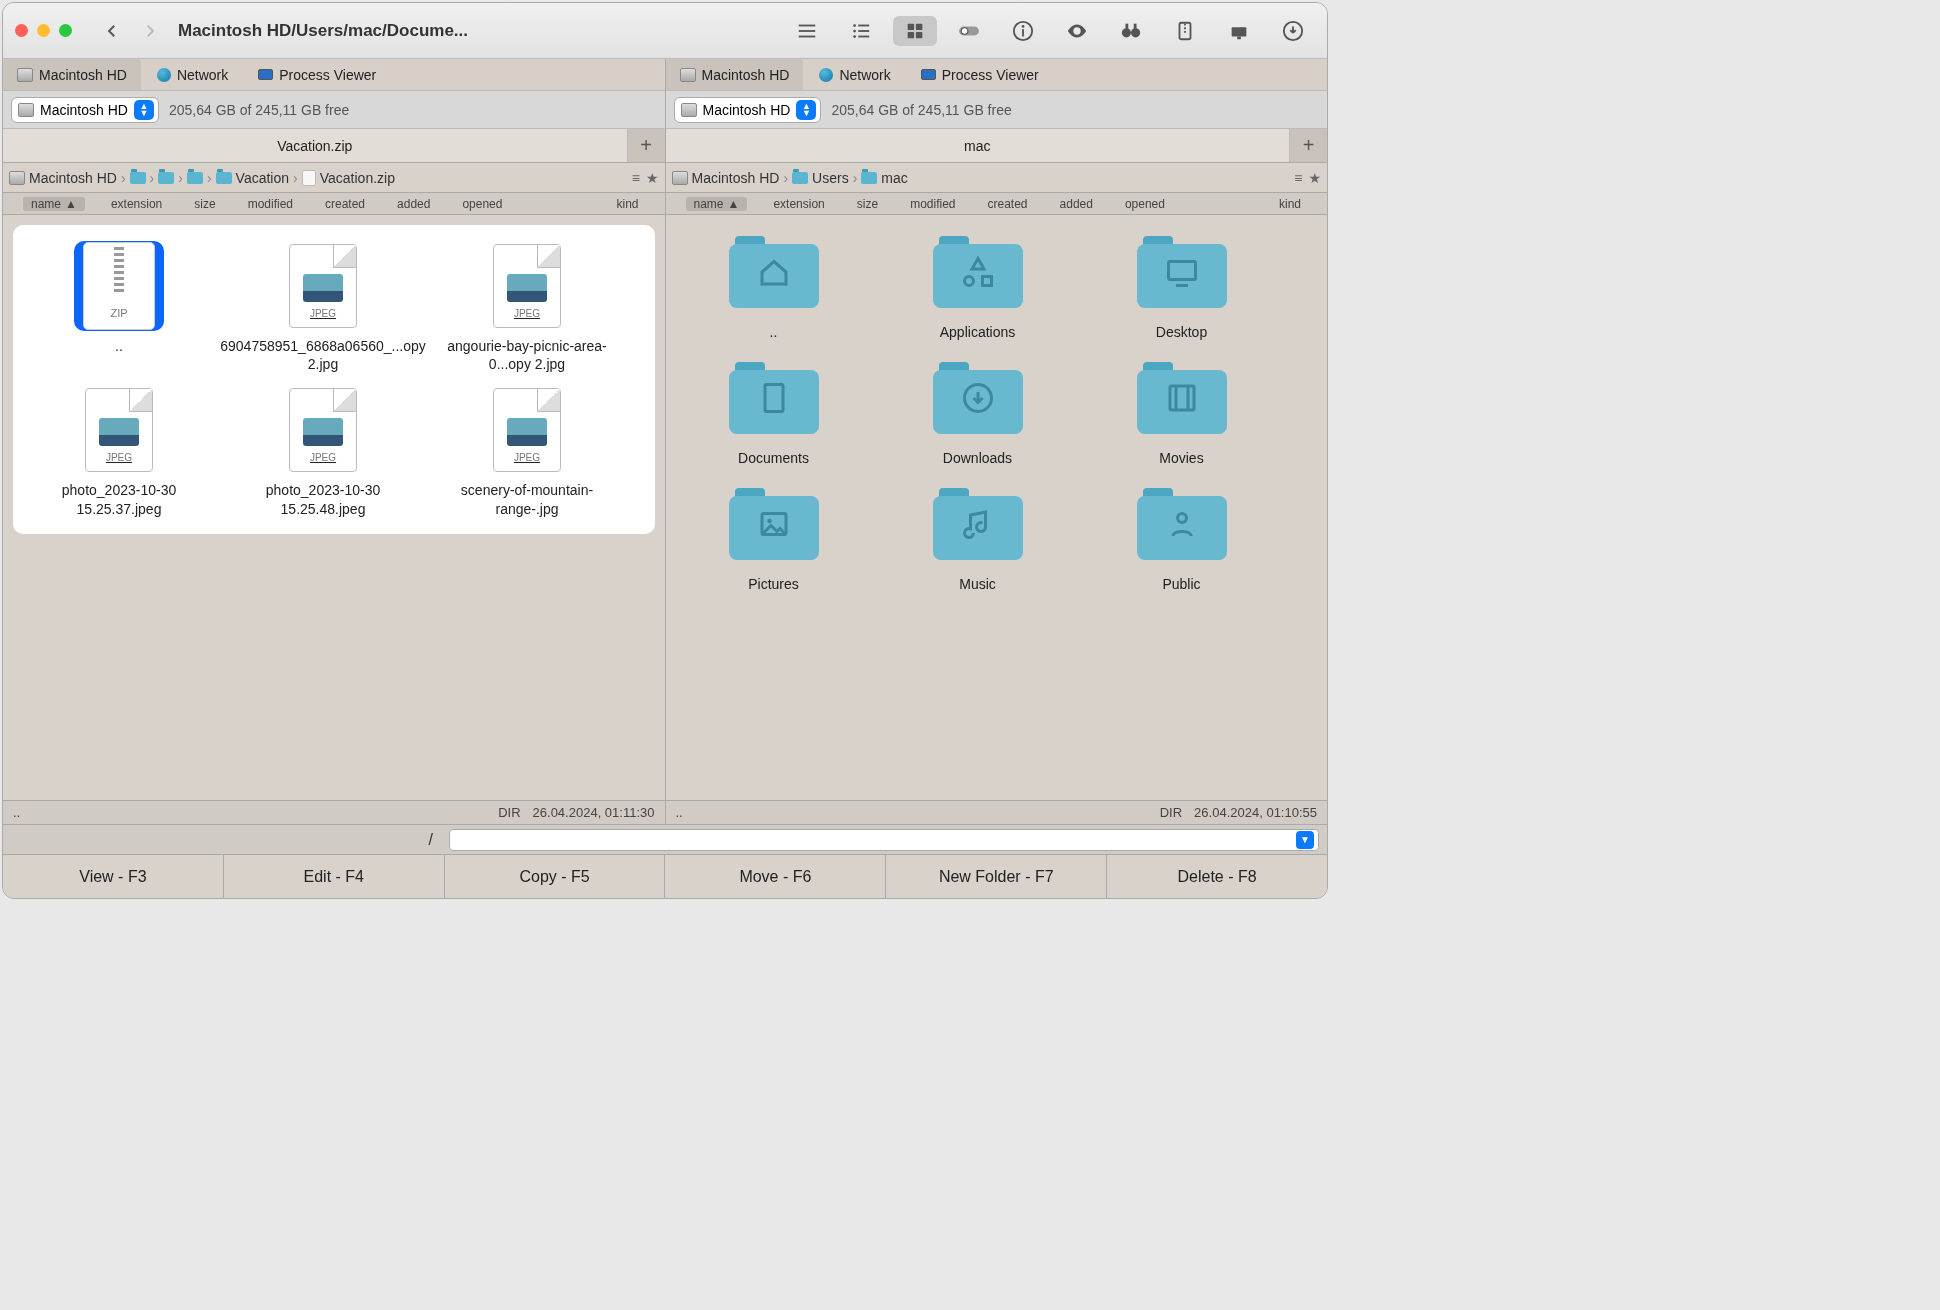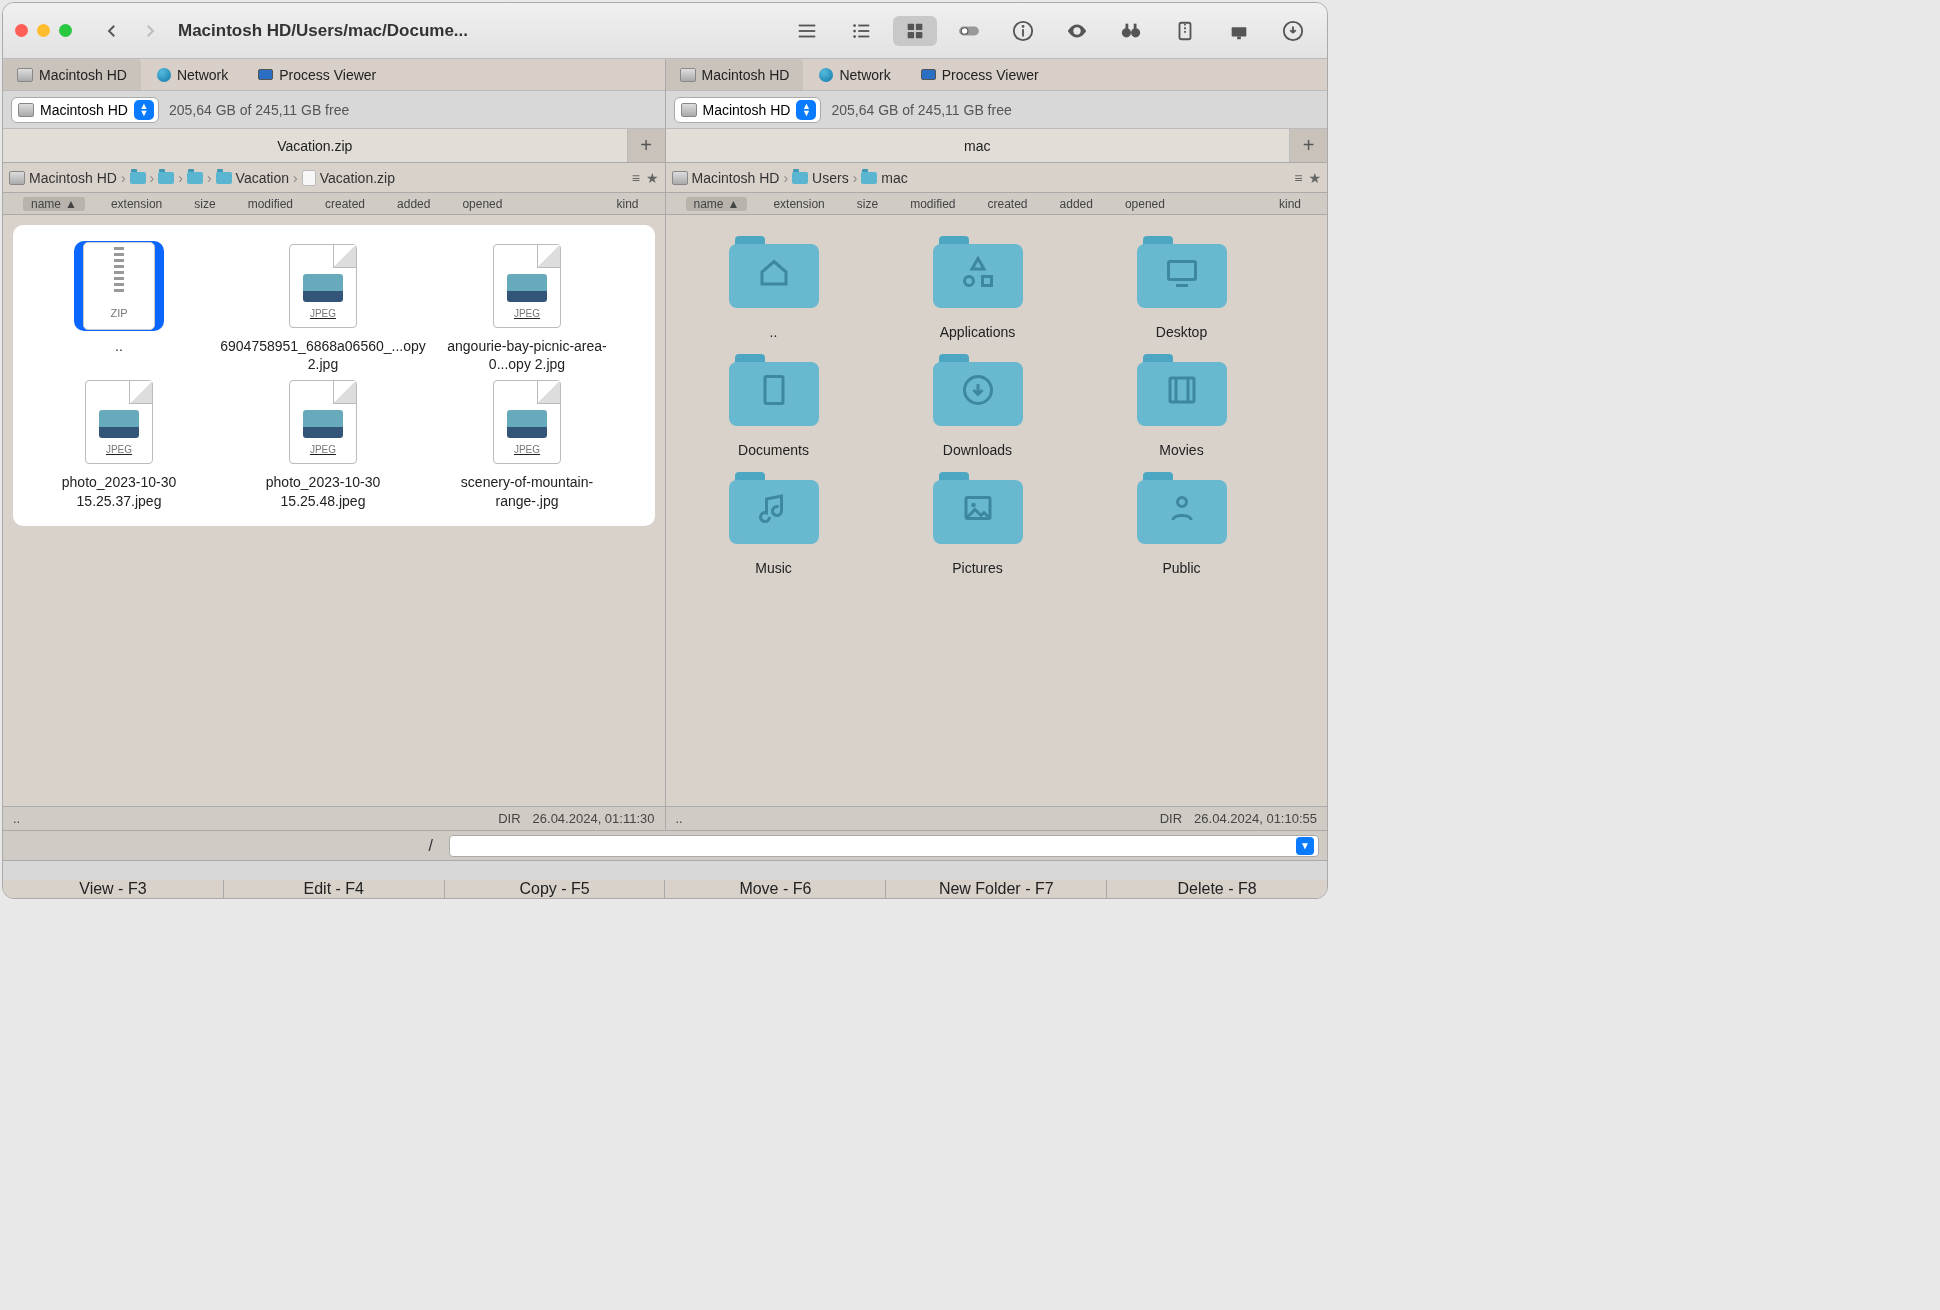--- a/index.html
+++ b/index.html
@@ -44,21 +44,21 @@
 
 .col-hdr{height:22px;display:flex;align-items:center;background:#d0cbc4;border-bottom:1px solid #aaa;font-size:12px;color:#444;padding:0 20px;gap:20px;}
 .col-hdr .c{padding:0 6px;}
 .col-hdr .c.sort{background:#b8b4ad;border-radius:3px;padding:0 8px;display:flex;align-items:center;gap:4px;}
 .col-hdr .spacer{flex:1;}
 
 
 .panes{display:flex;flex:1;min-height:0;}
 .pane{flex:1;display:flex;flex-direction:column;border-right:1px solid #aaa;}
 .pane:last-child{border-right:none;}
-.grid{flex:1;background:#d8d2cb;padding:12px 8px;display:flex;flex-wrap:wrap;align-content:flex-start;gap:4px 4px;overflow:auto;}
+.grid{flex:1;background:#d8d2cb;padding:12px 8px;display:flex;flex-wrap:wrap;align-content:flex-start;gap:12px 4px;overflow:auto;}
 .grid.white{background:#fff;border-radius:10px;margin:6px;padding:16px 6px;}
 .file{width:200px;display:flex;flex-direction:column;align-items:center;text-align:center;font-size:14px;color:#222;}
 .file .thumb{width:90px;height:90px;display:flex;align-items:center;justify-content:center;margin-bottom:6px;}
 .file .name{line-height:1.3;padding:0 6px;}
 .file.sel .thumb{background:#0a66ff;border-radius:10px;}
 
 
 .doc-ico{width:68px;height:84px;background:#fff;border:1px solid #bbb;border-radius:4px;position:relative;display:flex;flex-direction:column;align-items:center;justify-content:flex-end;padding-bottom:8px;text-decoration:underline;}
 .doc-ico::before{content:"";position:absolute;top:0;right:0;width:22px;height:22px;background:linear-gradient(135deg,#fff 50%,#ddd 50%);border-bottom:1px solid #bbb;border-left:1px solid #bbb;}
 .doc-ico .pic{width:40px;height:28px;background:linear-gradient(#6ab 60%,#357 60%);border-radius:3px;margin-bottom:6px;position:relative;}
@@ -78,21 +78,21 @@
 .pane-status{height:24px;background:#d0cbc4;border-top:1px solid #aaa;display:flex;align-items:center;padding:0 10px;font-size:13px;color:#444;gap:12px;}
 .pane-status .fill{flex:1;}
 
 
 .path-row{height:30px;display:flex;align-items:center;background:#d0cbc4;border-top:1px solid #aaa;padding:0 8px;gap:8px;}
 .path-label{font-size:16px;color:#333;width:430px;text-align:right;padding-right:8px;}
 .path-input{flex:1;height:22px;background:#fff;border:1px solid #aaa;border-radius:4px;display:flex;align-items:center;justify-content:flex-end;padding:0 4px;}
 .path-drop{width:18px;height:18px;background:#0a7bff;border-radius:4px;display:flex;align-items:center;justify-content:center;color:#fff;font-size:10px;}
 
 
-.footer{height:38px;display:flex;border-top:1px solid #aaa;align-items:flex-end;}
+.footer{height:44px;display:flex;border-top:1px solid #aaa;}
 .footer .fb{flex:1;display:flex;align-items:center;justify-content:center;font-size:16px;color:#222;border-right:1px solid #aaa;background:#d8d2cb;}
 .footer .fb:last-child{border-right:none;}
 
 .hd-ico{width:16px;height:14px;background:linear-gradient(#ddd,#aaa);border:1px solid #888;border-radius:2px;display:inline-block;}
 .globe-ico{width:14px;height:14px;border-radius:50%;background:radial-gradient(circle at 35% 30%,#5bd,#17a);display:inline-block;}
 .mon-ico{width:15px;height:11px;background:#2a6fc4;border:1px solid #555;border-radius:2px;display:inline-block;}
 .fol-sm{width:16px;height:12px;background:#5ab6d0;border-radius:2px;display:inline-block;position:relative;}
 .fol-sm::before{content:"";position:absolute;top:-3px;left:1px;width:6px;height:3px;background:#4299b5;border-radius:1px 1px 0 0;}
 .zip-sm{width:14px;height:16px;background:#f7f7f7;border:1px solid #bbb;border-radius:2px;display:inline-block;}
 </style>
@@ -473,42 +473,42 @@
             </div>
             <div class="name">Movies</div>
           </div>
           <div class="file">
             <div class="thumb">
               <div class="folder-ico">
                 <div class="tab"></div>
                 <div class="back"></div>
                 <div class="glyph">
                   <svg viewBox="0 0 24 24">
-                    <path d="M9 18a3 3 0 11-2-2.8V6l10-2v10a3 3 0 11-2-2.8" fill="none" stroke="currentColor" stroke-width="2"></path>
-                  </svg>
-                </div>
-              </div>
-            </div>
-            <div class="name">Music</div>
-          </div>
-          <div class="file">
-            <div class="thumb">
-              <div class="folder-ico">
-                <div class="tab"></div>
-                <div class="back"></div>
-                <div class="glyph">
-                  <svg viewBox="0 0 24 24">
                     <rect x="4" y="5" width="16" height="14" rx="1" fill="none" stroke="currentColor" stroke-width="2"></rect>
                     <circle cx="9" cy="10" r="1.5" fill="currentColor"></circle>
                     <path d="M5 18l5-5 4 4 2-2 4 4" stroke="currentColor" stroke-width="2" fill="none"></path>
                   </svg>
                 </div>
               </div>
             </div>
             <div class="name">Pictures</div>
+          </div>
+          <div class="file">
+            <div class="thumb">
+              <div class="folder-ico">
+                <div class="tab"></div>
+                <div class="back"></div>
+                <div class="glyph">
+                  <svg viewBox="0 0 24 24">
+                    <path d="M9 18a3 3 0 11-2-2.8V6l10-2v10a3 3 0 11-2-2.8" fill="none" stroke="currentColor" stroke-width="2"></path>
+                  </svg>
+                </div>
+              </div>
+            </div>
+            <div class="name">Music</div>
           </div>
           <div class="file">
             <div class="thumb">
               <div class="folder-ico">
                 <div class="tab"></div>
                 <div class="back"></div>
                 <div class="glyph">
                   <svg viewBox="0 0 24 24">
                     <circle cx="12" cy="8" r="3" fill="none" stroke="currentColor" stroke-width="2"></circle>
                     <path d="M6 20c0-4 12-4 12 0" fill="none" stroke="currentColor" stroke-width="2"></path>

